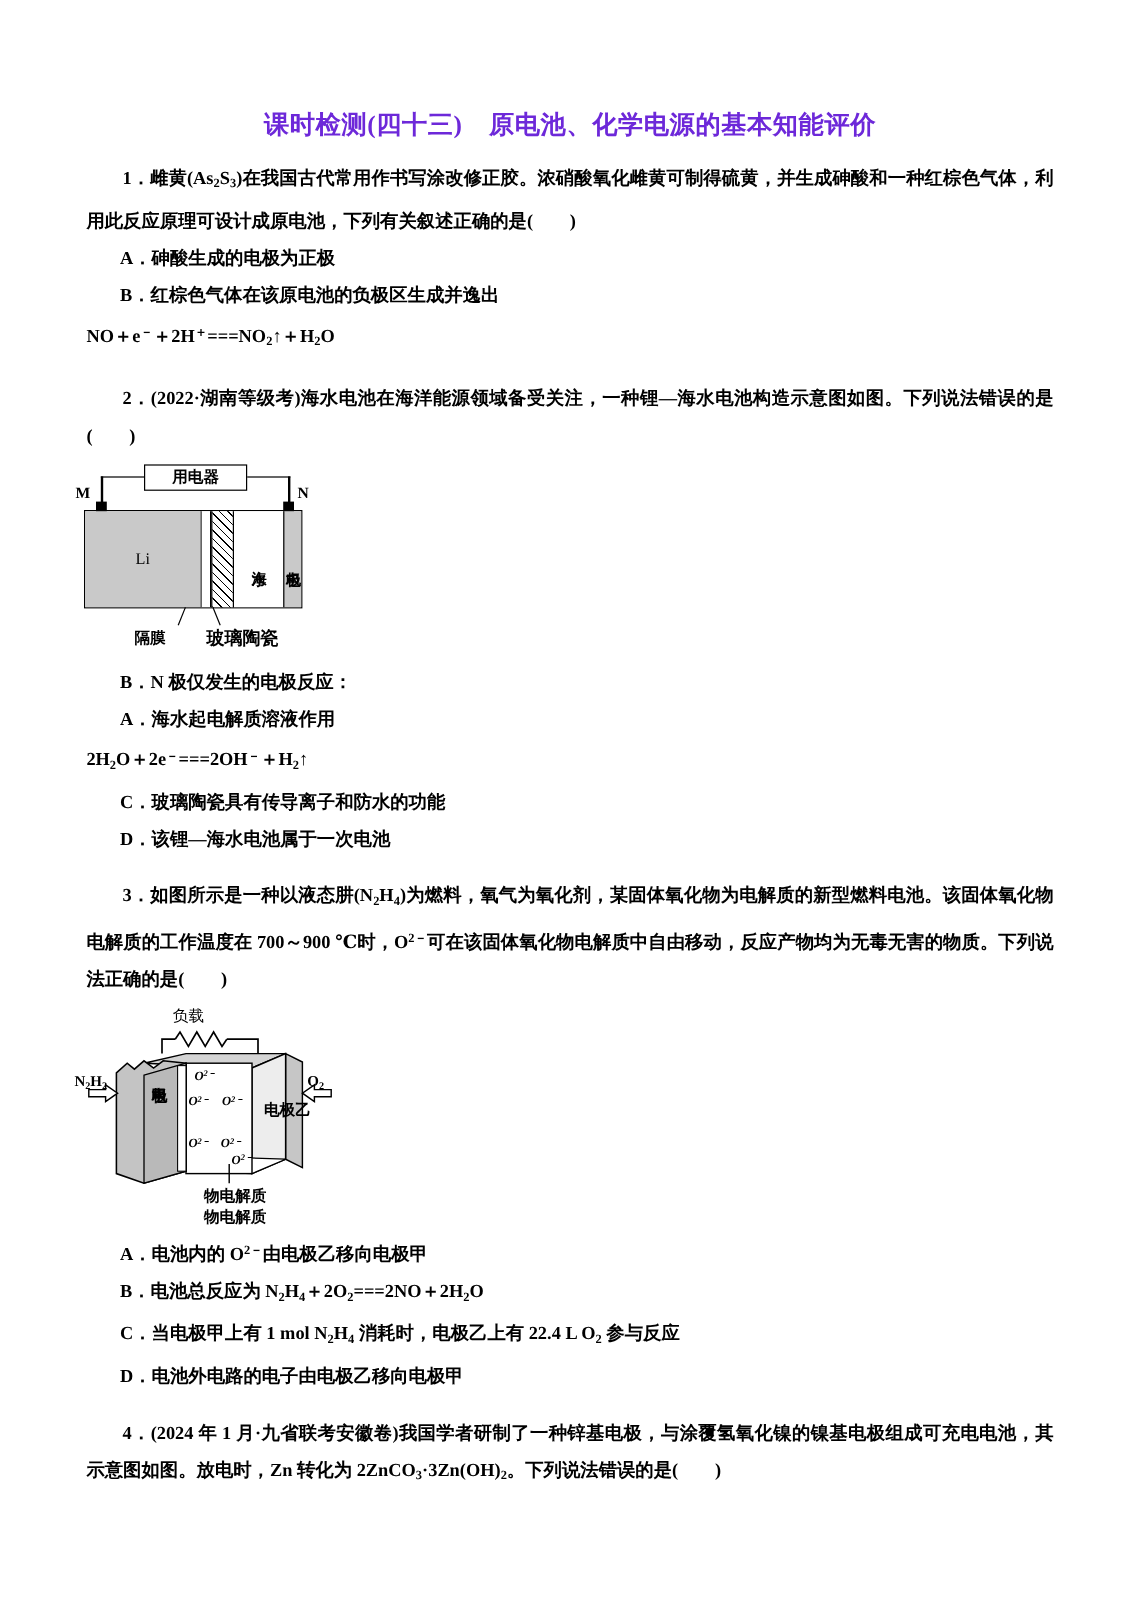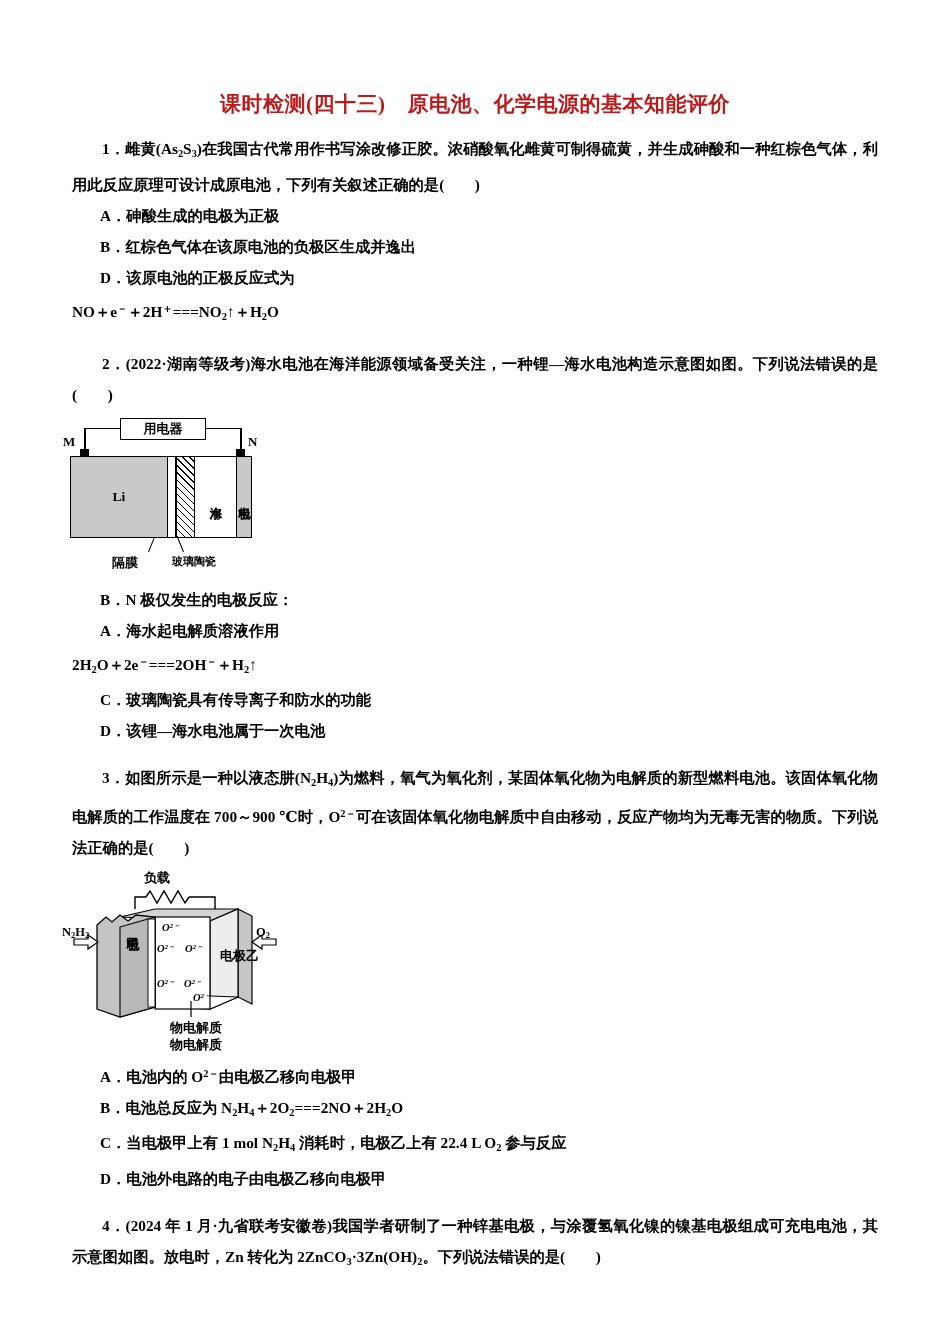--- a/index.html
+++ b/index.html
@@ -17,21 +17,21 @@
   }
   .page {
     width: 950px;
     height: 1344px;
     position: relative;
     box-sizing: border-box;
     padding: 0 60px;
   }
   
   .doc-title {
-    color: #b91c1c;
+    color: #6d28d9;
     font-weight: bold;
     font-size: 21px;
     text-align: center;
     letter-spacing: 0.5px;
     padding-top: 92px;
     line-height: 1.2;
     white-space: nowrap;
   }
   .title-gap { display: inline-block; width: 22px; }
 
@@ -93,30 +93,30 @@
   }
   .f1-sea { flex: 1; background: #ffffff; position: relative; }
   .f1-elec { width: 15px; background: #c9c9c9; border-left: 1.3px solid #000; box-sizing: border-box; position: relative;}
   .f1-vlabel {
     position: absolute; left: 50%; top: 50%; transform: translate(-50%,-50%);
     font-size: 12.5px; font-weight: bold; writing-mode: vertical-rl; text-orientation: upright;
     line-height: 1.05; white-space: nowrap; letter-spacing: 0;
   }
   .f1-hlabel {
     position: absolute; left: 50%; top: 50%; transform: translate(-50%,-50%);
-    font-size: 13.5px; font-weight: bold; font-family: "Liberation Serif", serif;
+    font-size: 13.5px; font-weight: normal; font-family: "Liberation Serif", serif;
   }
   .f1-leader1 { position: absolute; left: 88px; top: 118px; width: 1.2px; height: 16px; background:#000; transform: rotate(22deg); transform-origin: bottom;}
   .f1-leader2 { position: absolute; left: 123px; top: 118px; width: 1.2px; height: 16px; background:#000; transform: rotate(-22deg); transform-origin: bottom;}
   .f1-cap1 { position: absolute; left: 52px; top: 136px; font-size: 13px; font-weight: bold; }
-  .f1-cap2 { position: absolute; left: 112px; top: 136px; font-size: 11px; font-weight: bold; }
+  .f1-cap2 { position: absolute; left: 112px; top: 136px; font-size: 15px; font-weight: bold; }
 
   
   .fig2 { position: relative; width: 230px; height: 185px; margin: 6px 0 4px 0; }
-  .f2-load-lbl { position: absolute; left: 84px; top: 0px; font-size: 13px; font-weight: bold; }
+  .f2-load-lbl { position: absolute; left: 84px; top: 0px; font-size: 13px; font-weight: normal; }
   .f2-svg { position: absolute; left: 0; top: 0; }
   .f2-txt { position: absolute; font-weight: bold; }
   .f2-n2h2 { left: 2px; top: 56px; font-size: 12.5px; }
   .f2-o2 { left: 196px; top: 56px; font-size: 12.5px; }
   .f2-dj1 {
     left: 66px; top: 58px; font-size: 13px;
     writing-mode: vertical-rl; text-orientation: upright; line-height: 1.04;
   }
   .f2-dj2 { left: 112px; top: 78px; font-size: 13px; margin-left: 48px; }
   .f2-cap { left: 96px; top: 150px; font-size: 13px; text-align: center; line-height: 17px; width: 80px;}
@@ -130,21 +130,20 @@
   <div class="doc-title">
     <span>课时检测(四十三)</span><span class="title-gap"></span><span>原电池、化学电源的基本知能评价</span>
   </div>
 
   <div class="q-block">
     <div class="q-stem">
       1．雌黄(As<sub>2</sub>S<sub>3</sub>)在我国古代常用作书写涂改修正胶。浓硝酸氧化雌黄可制得硫黄，并生成砷酸和一种红棕色气体，利用此反应原理可设计成原电池，下列有关叙述正确的是(　　)
     </div>
     <div class="opt">A．砷酸生成的电极为正极</div>
     <div class="opt">B．红棕色气体在该原电池的负极区生成并逸出</div>
-    <div class="opt">D．该原电池的正极反应式为</div>
     <div class="eqline">
       NO＋e<sup>－</sup>＋2H<sup>＋</sup>===NO<sub>2</sub>↑＋H<sub>2</sub>O
     </div>
   </div>
 
   <div class="q-block">
     <div class="q-stem">
       2．(2022·湖南等级考)海水电池在海洋能源领域备受关注，一种锂—海水电池构造示意图如图。下列说法错误的是(　　)
     </div>
 

